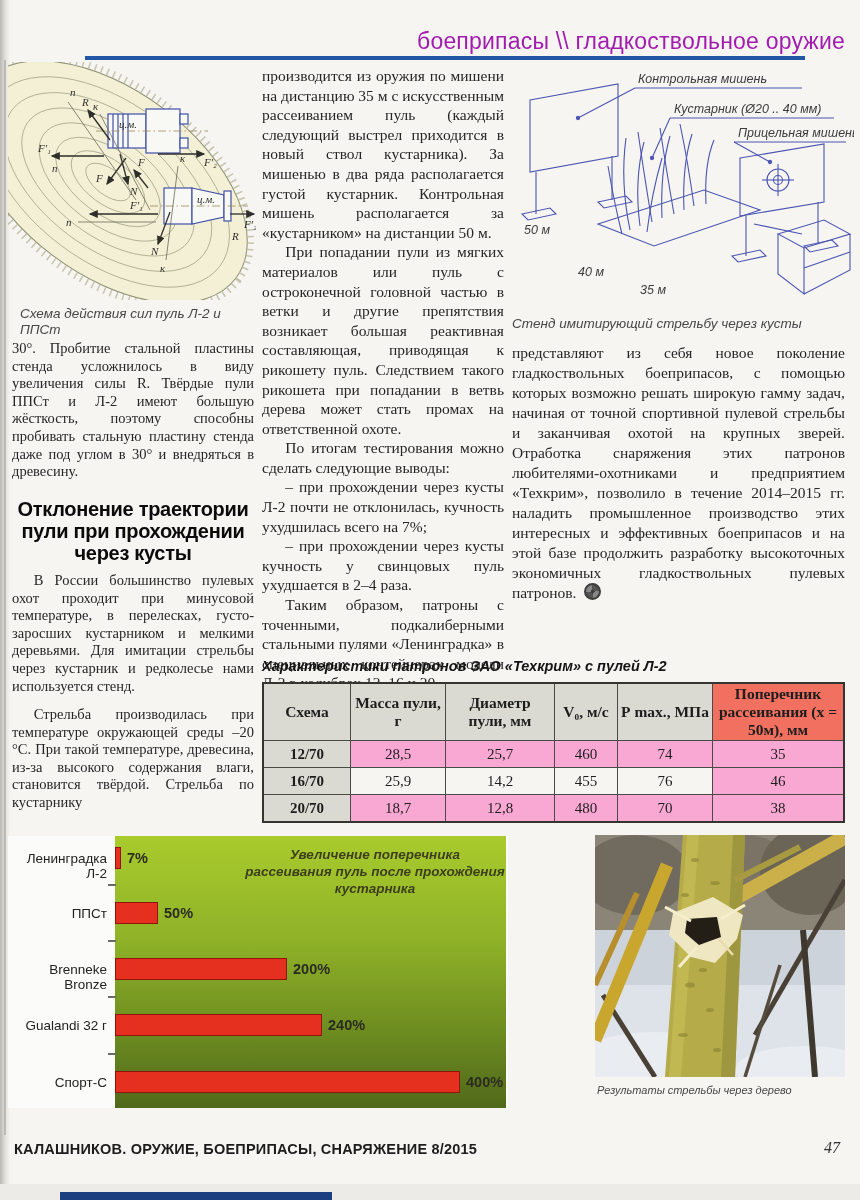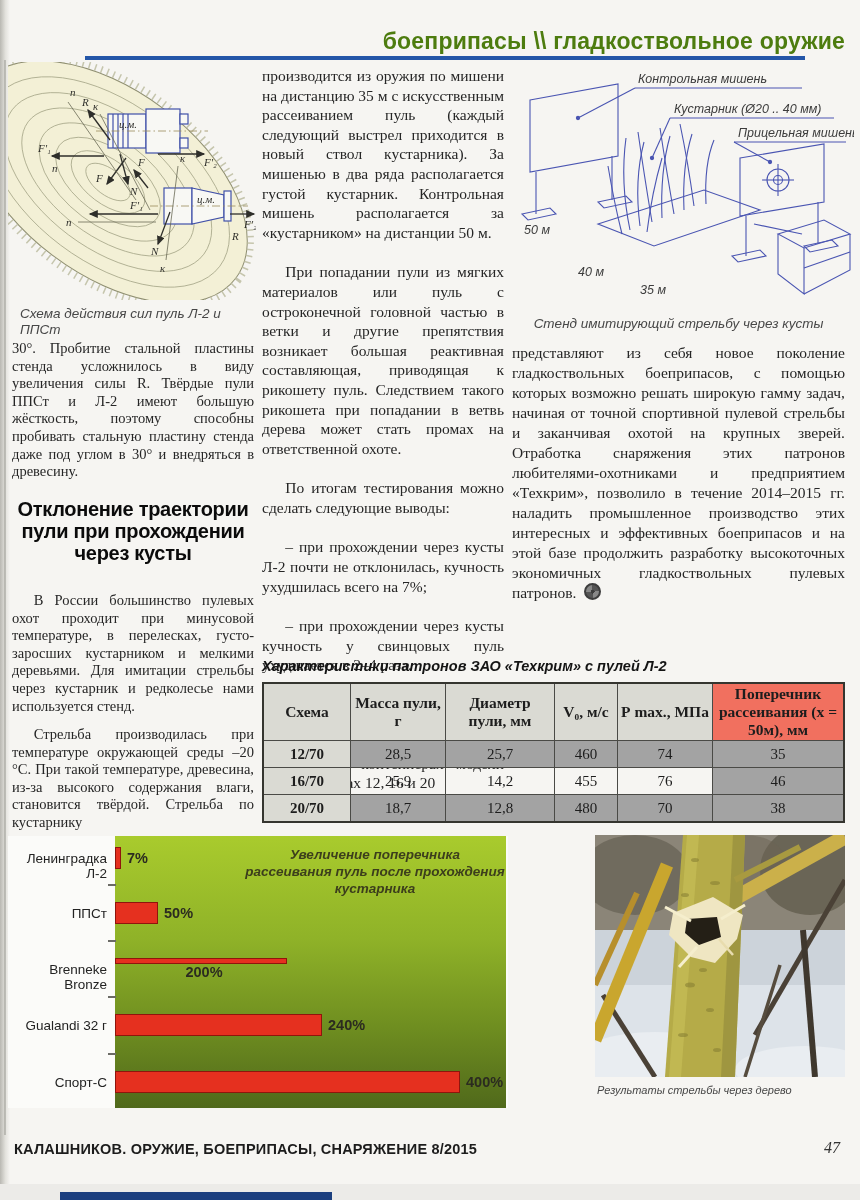--- a/index.html
+++ b/index.html
@@ -4,50 +4,50 @@
 <style>
   html,body{margin:0;padding:0;}
   body{background:#e9e9e6;font-family:"Liberation Sans",sans-serif;}
   .page{position:relative;width:860px;height:1200px;background:#f6f5f2;overflow:hidden;}
   .scan-edge{position:absolute;left:0;top:0;width:10px;height:1200px;
     background:linear-gradient(90deg,#b9b8b2,#e3e2dd 55%,rgba(246,245,242,0));}
   .scan-line{position:absolute;left:4px;top:60px;width:2px;height:1075px;background:#9d9c96;opacity:.55;}
 
   
   .hdr-title{position:absolute;top:28px;left:300px;width:545px;text-align:right;
-    font-weight:bold;font-size:23px;color:#4d7c0f;letter-spacing:.2px;}
+    font-weight:normal;font-size:23px;color:#a21caf;letter-spacing:.2px;}
   .hdr-rule{position:absolute;top:56px;left:85px;width:720px;height:4px;background:#2456a8;}
 
   
   .col{position:absolute;color:#262626;font-family:"Liberation Serif",serif;text-align:justify;}
   .colL{left:12px;width:242px;font-size:14.5px;line-height:17.6px;}
   .colM{left:262px;width:242px;font-size:15.5px;line-height:19.6px;}
   .colR{left:512px;width:333px;font-size:15.5px;line-height:20px;}
-  .ind{text-indent:1.5em;margin-top:20px;}
+  .ind{text-indent:1.5em;}
   .fig-caption{position:absolute;font-style:italic;font-size:13.5px;line-height:16px;color:#474747;
     font-family:"Liberation Sans",sans-serif;}
   .subhead{position:absolute;left:10px;width:246px;text-align:center;font-weight:bold;
     font-size:20px;line-height:22px;color:#0b0b0b;letter-spacing:-.3px;font-family:"Liberation Sans",sans-serif;}
   .end-mark{display:inline-block;width:13px;height:13px;border:2px solid #3d3d3d;border-radius:50%;
     vertical-align:-2px;margin-left:8px;background:
     radial-gradient(circle at 50% 50%, #3d3d3d 0 2px, transparent 2px),
     conic-gradient(#555 0 25%, #888 0 50%, #555 0 75%, #888 0);}
 
   
   .tbl-caption{position:absolute;left:262px;top:658px;width:500px;font-weight:bold;font-style:italic;
     font-size:14.5px;color:#141414;font-family:"Liberation Sans",sans-serif;}
   table.spec{position:absolute;left:262px;top:682px;border-collapse:collapse;
     font-family:"Liberation Serif",serif;color:#1d1d1d;}
   table.spec td,table.spec th{border:1.5px solid #4a4a46;text-align:center;padding:1px 3px;}
   table.spec{border:2.5px solid #35352f;}
   th.h{background:#dadad3;font-weight:bold;font-size:15.5px;line-height:18px;}
   th.h.sal{background:#f1705f;}
   td.kal{background:#dadad3;font-weight:bold;font-size:15px;width:80px;}
   td.c{font-size:15px;height:24px;}
-  td.sal{background:#a3a3a3;}
+  td.sal{background:#f9a8d4;}
   .w1{width:88px}.w2{width:102px}.w3{width:56px}.w4{width:88px}.w5{width:124px}
 
   
   .chart{position:absolute;left:8px;top:836px;width:500px;height:272px;background:#fbfbf9;}
   .chart-plot{position:absolute;left:107px;top:0;width:391px;height:272px;
     background:linear-gradient(180deg,#a9cb2d 0%,#8fb228 38%,#6f8e20 70%,#50691b 100%);}
   .chart-title{position:absolute;left:130px;top:10px;width:260px;font-weight:bold;font-style:italic;
     font-size:13.5px;line-height:17px;color:#3c3e1c;text-align:center;}
   .bar-row{position:absolute;left:0;height:22px;display:flex;align-items:center;}
   .bar{height:22px;background:#e5301f;border:1.5px solid #8f150c;box-sizing:border-box;}
@@ -199,21 +199,21 @@
       <line x1="168" y1="56" x2="332" y2="56"></line>
       <line x1="232" y1="80" x2="344" y2="80"></line>
     </g>
     <text class="callout" x="136" y="21">Контрольная мишень</text>
     <text class="callout" x="172" y="51">Кустарник (Ø20 .. 40 мм)</text>
     <text class="callout" x="236" y="75">Прицельная мишень</text>
     <text class="dist" x="22" y="172">50 м</text>
     <text class="dist" x="76" y="214">40 м</text>
     <text class="dist" x="138" y="232">35 м</text>
   </svg>
-  <div class="fig-caption" style="left:512px;top:316px;width:333px;text-align:center;">Стенд имитирующий стрельбу через кусты</div>
+  <div class="fig-caption" style="left:512px;top:316px;width:333px;">Стенд имитирующий стрельбу через кусты</div>
 
   <div class="col colL" style="top:340px;">30°. Пробитие стальной пластины стенда усложнилось в виду увеличения силы R. Твёрдые пули ППСт и Л-2 имеют большую жёсткость, поэтому способны пробивать стальную пластину стенда даже под углом в 30° и внедряться в древесину.</div>
   <div class="subhead" style="top:498px;">Отклонение траектории пули при прохождении через кусты</div>
   <div class="col colL ind" style="top:572px;">В России большинство пулевых охот проходит при минусовой температуре, в перелесках, густо-заросших кустарником и мелкими деревьями. Для имитации стрельбы через кустарник и редколесье нами используется стенд.</div>
   <div class="col colL ind" style="top:706px;">Стрельба производилась при температуре окружающей среды –20 °С. При такой температуре, древесина, из-за высокого содержания влаги, становится твёрдой. Стрельба по кустарнику</div>
 
   <div class="col colM" style="top:66px;">
     <div>производится из оружия по мишени на дистанцию 35 м с искусственным рассеиванием пуль (каждый следующий выстрел приходится в новый ствол кустарника). За мишенью в два ряда располагается густой кустарник. Контрольная мишень располагается за «кустарником» на дистанции 50 м.</div>
     <div class="ind">При попадании пули из мягких материалов или пуль с остроконечной головной частью в ветки и другие препятствия возникает большая реактивная составляющая, приводящая к рикошету пуль. Следствием такого рикошета при попадании в ветвь дерева может стать промах на ответственной охоте.</div>
     <div class="ind">По итогам тестирования можно сделать следующие выводы:</div>
@@ -268,21 +268,21 @@
     <div class="chart-plot">
       <div class="chart-title">Увеличение поперечника рассеивания пуль после прохождения кустарника</div>
       <div class="bar-row" style="top:11px;">
           <div class="bar" style="width: 6px;"></div>
           <span class="bar-val">7%</span>
         </div>
       <div class="bar-row" style="top:66px;">
           <div class="bar" style="width: 43px;"></div>
           <span class="bar-val">50%</span>
         </div>
-      <div class="bar-row" style="top:122px;flex-direction:column;">
+      <div class="bar-row" style="top:122px;">
           <div class="bar" style="width: 172px;"></div>
           <span class="bar-val">200%</span>
         </div>
       <div class="bar-row" style="top:178px;">
           <div class="bar" style="width: 207px;"></div>
           <span class="bar-val">240%</span>
         </div>
       <div class="bar-row" style="top:235px;">
           <div class="bar" style="width: 345px;"></div>
           <span class="bar-val">400%</span>

